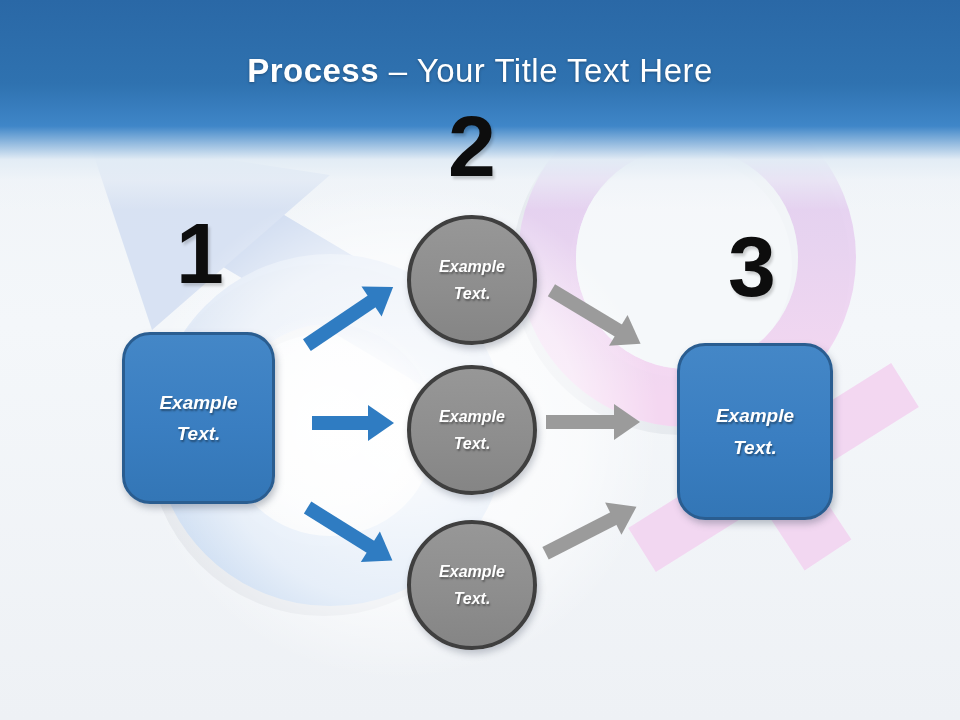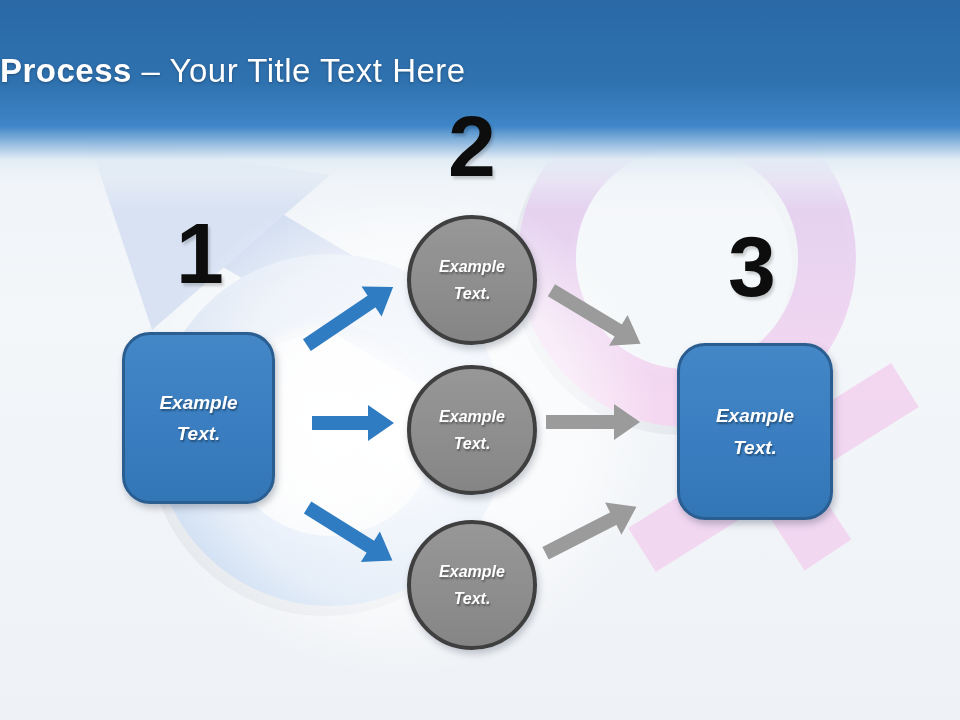--- a/index.html
+++ b/index.html
@@ -16,21 +16,21 @@
     background:linear-gradient(180deg,
       #2a68a6 0%, #30straight 0, #2f72b0 40%,
       #3f86c8 60%,
       rgba(226,236,245,0.96) 76%,
       rgba(238,243,248,0.55) 86%,
       rgba(242,246,250,0) 100%);
   }
   .content{position:absolute;left:0;top:0;width:960px;height:720px;z-index:3;}
   
   .title{
-    position:absolute;left:0;top:52px;width:100%;
+    position:absolute;left:0;top:52px;width:100%;text-align:center;
     color:#ffffff;font-size:33px;letter-spacing:0.5px;
     text-shadow:0 1px 3px rgba(0,0,0,0.30);
   }
   .title .t-bold{font-weight:700;}
   .title .t-rest{font-weight:400;}
   
   .step-number{
     position:absolute;width:100px;text-align:center;
     font-size:86px;font-weight:800;line-height:1;color:#0d0d0d;
     text-shadow:2px 3px 3px rgba(0,0,0,0.18);

